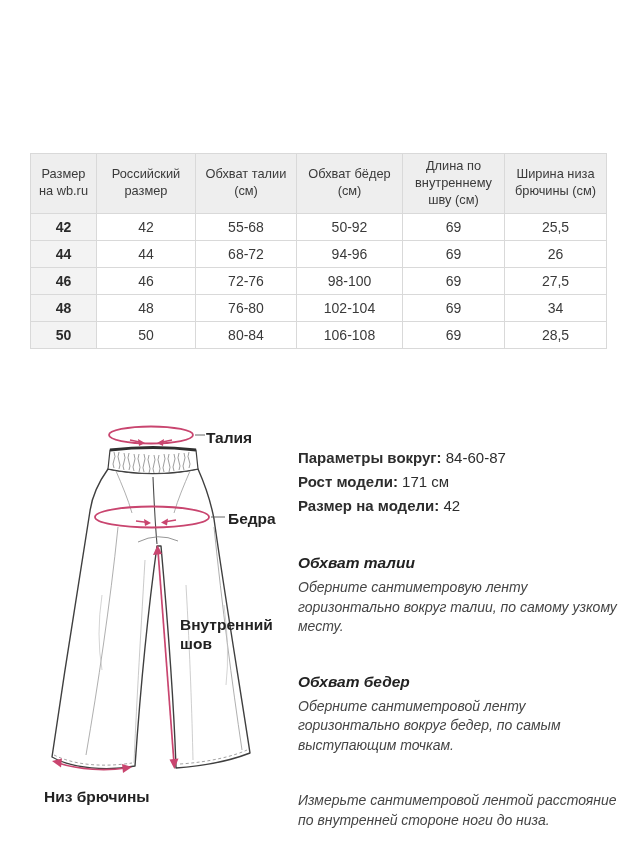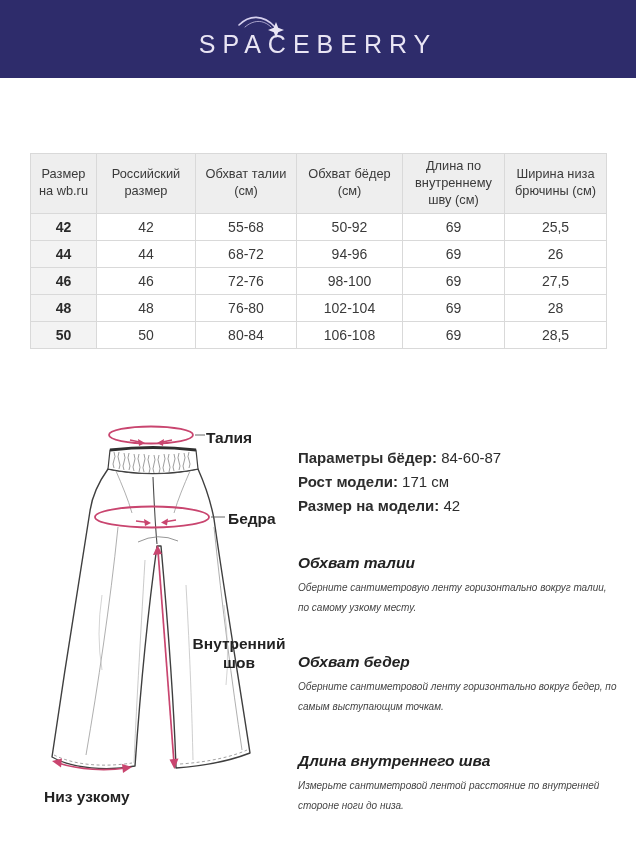--- a/index.html
+++ b/index.html
@@ -20,48 +20,38 @@
   .size-table th, .size-table td { border:1px solid #d9d9d9; text-align:center; vertical-align:middle; color:#3a3a3a; }
   .size-table thead th { background:#eeeeee; font-size:12.8px; font-weight:400; line-height:1.32; height:58px; padding:4px 3px; }
   .size-table tbody td { font-size:14px; height:27px; padding:2px 3px; font-weight:400; }
   .size-table tbody td.rowhead { background:#f3f3f3; font-weight:700; color:#2b2b2b; }
 
   
   .pants-svg { position:absolute; left:18px; top:415px; width:280px; height:385px; }
   .diag-label { position:absolute; font-size:15.5px; font-weight:700; color:#222222; line-height:1.25; }
   .lbl-waist  { left:206px; top:428px; }
   .lbl-hips   { left:228px; top:509px; }
-  .lbl-inseam { left:180px; top:634px; width:118px;text-align:center; }
+  .lbl-inseam { left:180px; top:615px; width:118px; }
   .lbl-hem    { left:44px;  top:787px; }
 
   
   .info-col { position:absolute; left:298px; top:446px; width:320px; }
   .model-line { font-size:15px; line-height:24px; color:#2d2d2d; }
   .model-line .ml-label { font-weight:700; }
   .model-line .ml-value { font-weight:400; }
   .guide { margin-top:36px;font-style:italic; }
   .guide:first-of-type { margin-top:31px; }
   .guide-title { font-size:15.5px; font-weight:700; color:#222222; }
-  .guide-text { margin-top:6px; font-size:10px; line-height:19.5px; color:#454545; }
+  .guide-text { margin-top:6px; font-size:14px; line-height:19.5px; color:#454545; }
 </style>
 </head>
 <body>
 
 <div class="page">
 
-  <div class="brand-bar">
-    <div class="logo-wrap">
-      <svg class="comet" viewBox="0 0 52 32">
-        <path d="M2,12 C12,2 26,1 38,14" fill="none" stroke="#d6d0ee" stroke-width="1.6" stroke-linecap="round"></path>
-        <path d="M8,14 C16,7 26,6 34,14" fill="none" stroke="#d6d0ee" stroke-width="0.9" stroke-linecap="round" opacity="0.8"></path>
-        <path d="M39,9 L41.2,14.8 L47,17 L41.2,19.2 L39,25 L36.8,19.2 L31,17 L36.8,14.8 Z" fill="#e9e5f4"></path>
-      </svg>
-      <span class="logo-text">SPACEBERRY</span>
-    </div>
-  </div>
 
   <table class="size-table">
     <colgroup>
       <col style="width:66px">
         <col style="width:99px">
         <col style="width:101px">
       <col style="width:106px">
         <col style="width:102px">
         <col style="width:102px">
     </colgroup>
@@ -99,21 +89,21 @@
         <td>98-100</td>
         <td>69</td>
         <td>27,5</td>
       </tr>
       <tr>
         <td class="rowhead">48</td>
         <td>48</td>
         <td>76-80</td>
         <td>102-104</td>
         <td>69</td>
-        <td>28</td>
+        <td>34</td>
       </tr>
       <tr>
         <td class="rowhead">50</td>
         <td>50</td>
         <td>80-84</td>
         <td>106-108</td>
         <td>69</td>
         <td>28,5</td>
       </tr>
     </tbody>
@@ -173,43 +163,42 @@
     <path d="M34,346 L44,343.5 L43,352.5 Z" fill="#c9456f"></path>
     <path d="M114,352 L104,349 L105,358 Z" fill="#c9456f"></path>
 
     <path d="M177,20 L187,20" fill="none" stroke="#555555" stroke-width="0.9"></path>
     <path d="M193,102 L207,102" fill="none" stroke="#555555" stroke-width="0.9"></path>
   </svg>
 
   <div class="diag-label lbl-waist">Талия</div>
   <div class="diag-label lbl-hips">Бедра</div>
   <div class="diag-label lbl-inseam">Внутренний шов</div>
-  <div class="diag-label lbl-hem">Низ узкому</div>
+  <div class="diag-label lbl-hem">Низ брючины</div>
 
   <div class="info-col">
     <div class="model-line">
-      <span class="ml-label">Параметры бёдер:</span>
+      <span class="ml-label">Параметры вокруг:</span>
       <span class="ml-value">84-60-87</span>
     </div>
     <div class="model-line">
       <span class="ml-label">Рост модели:</span>
       <span class="ml-value">171 см</span>
     </div>
     <div class="model-line">
       <span class="ml-label">Размер на модели:</span>
       <span class="ml-value">42</span>
     </div>
 
     <div class="guide">
       <div class="guide-title">Обхват талии</div>
       <div class="guide-text">Оберните сантиметровую ленту горизонтально вокруг талии, по самому узкому месту.</div>
     </div>
     <div class="guide">
       <div class="guide-title">Обхват бедер</div>
       <div class="guide-text">Оберните сантиметровой ленту горизонтально вокруг бедер, по самым выступающим точкам.</div>
     </div>
     <div class="guide">
-      <div class="guide-title">Длина внутреннего шва</div>
       <div class="guide-text">Измерьте сантиметровой лентой расстояние по внутренней стороне ноги до низа.</div>
     </div>
   </div>
 
 </div>
 
 </body></html>

